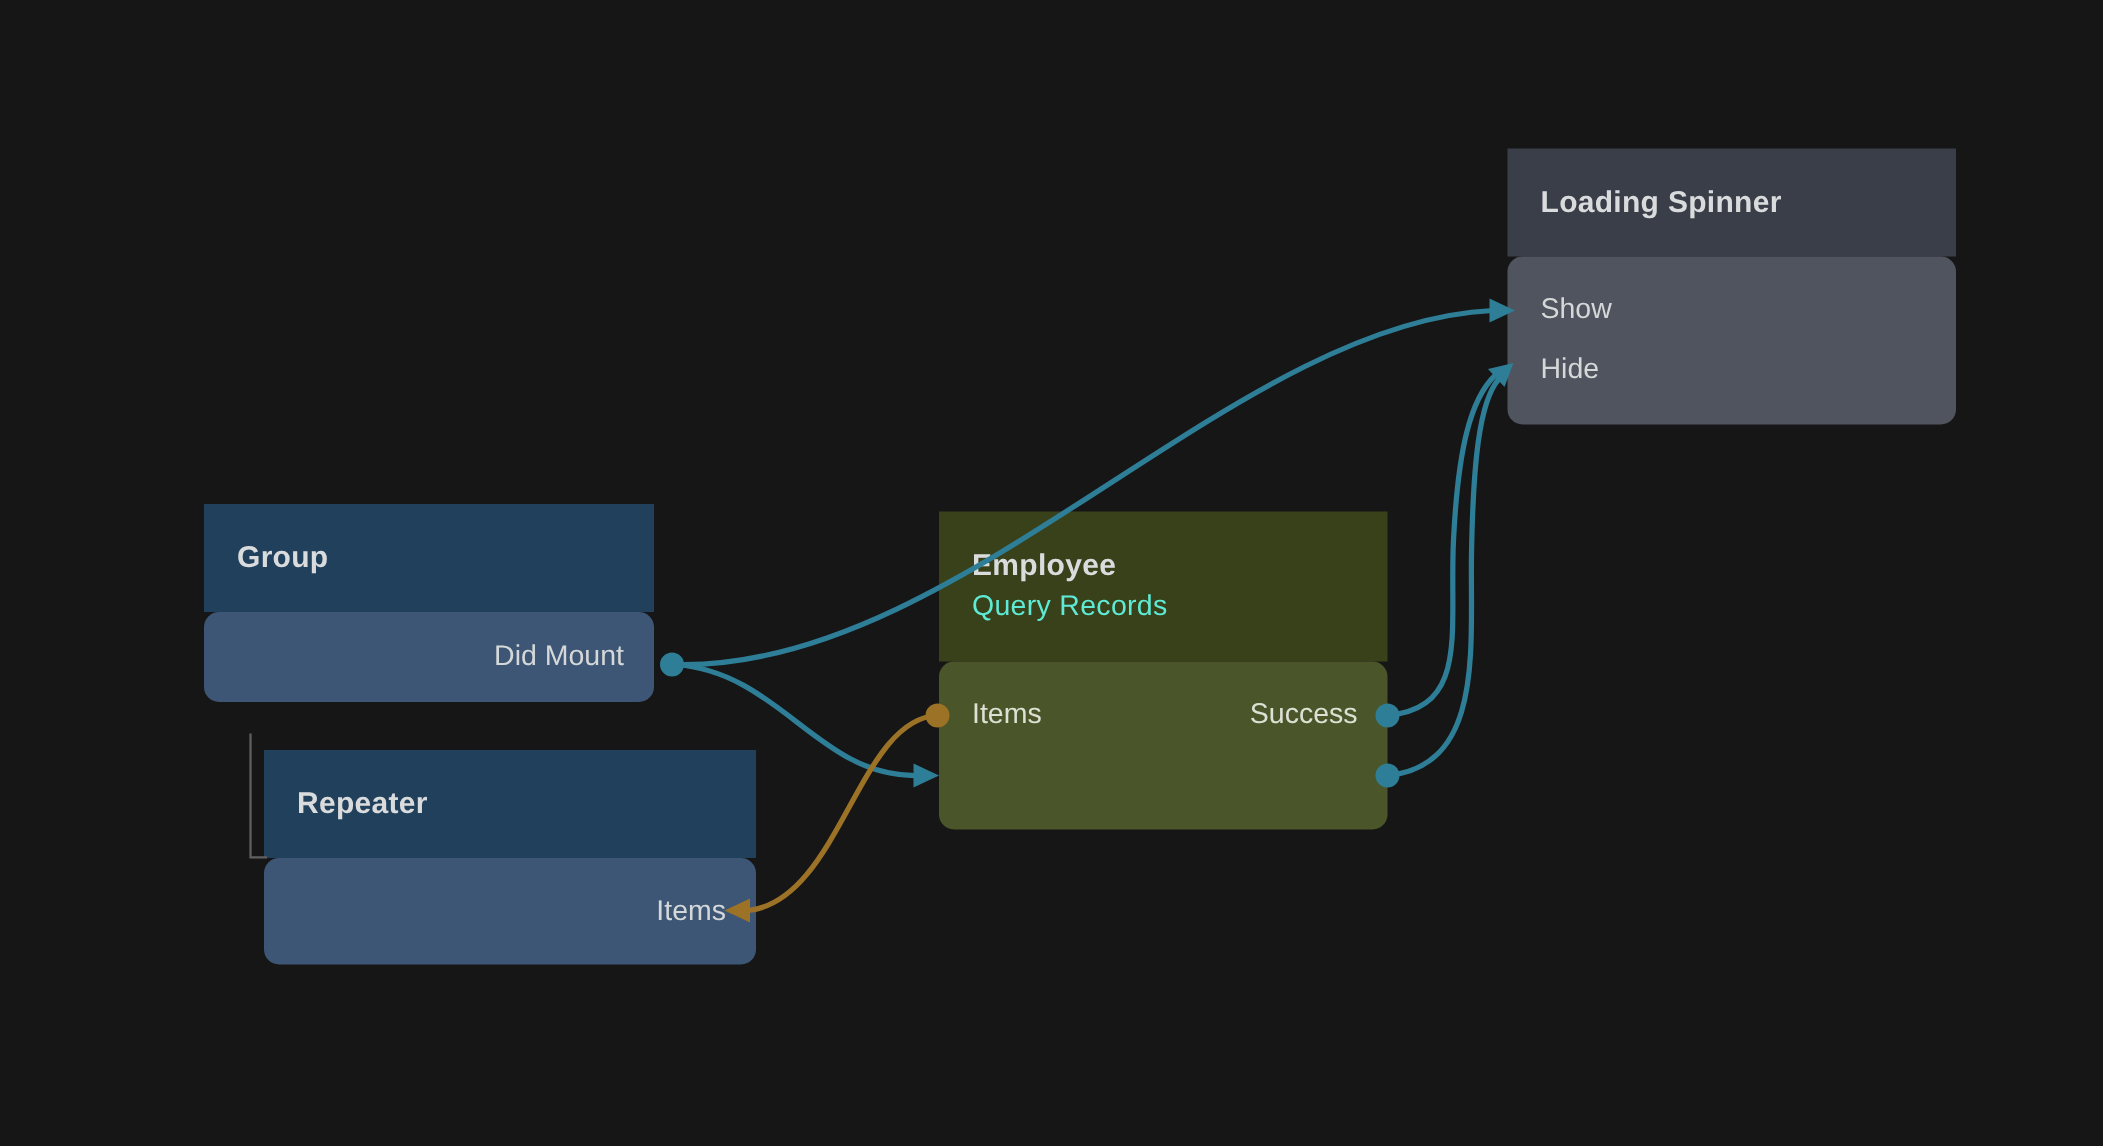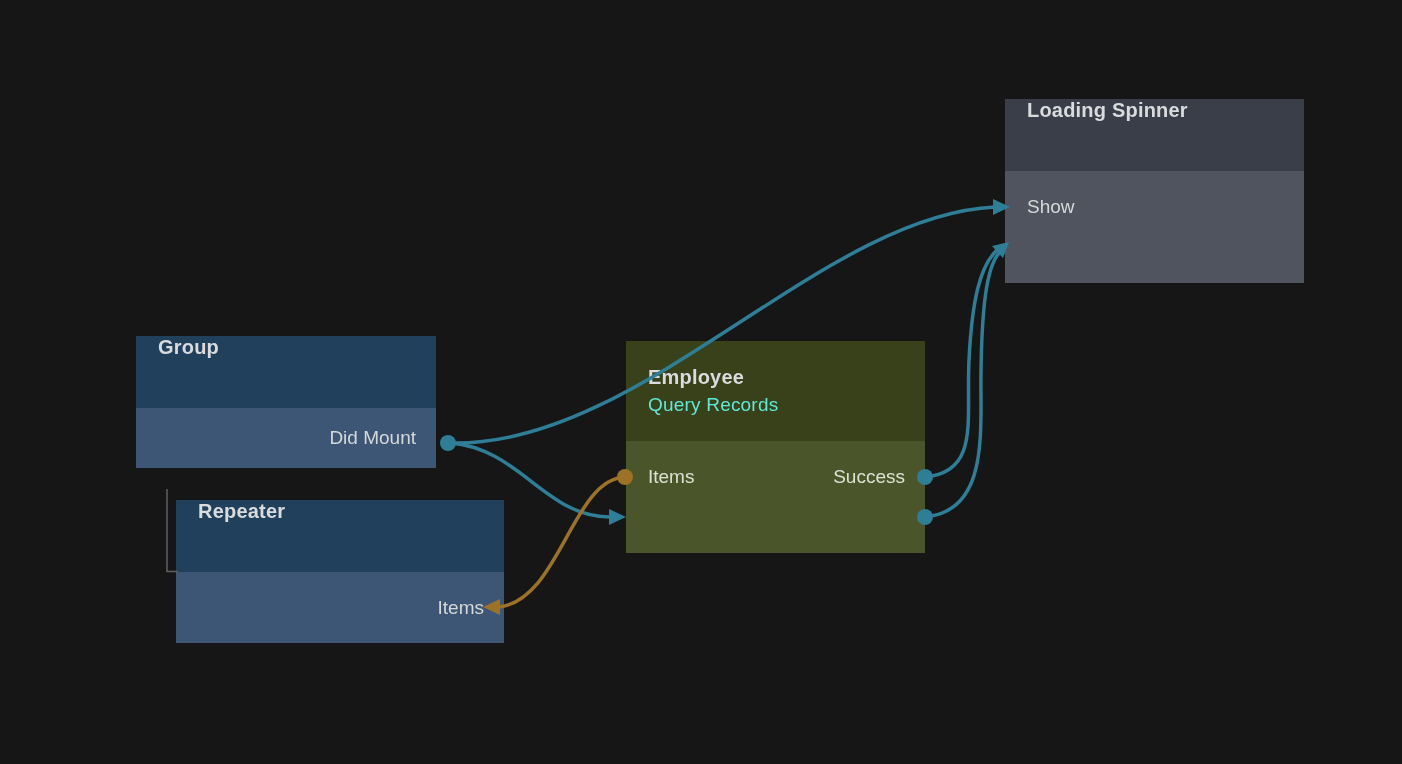--- a/index.html
+++ b/index.html
@@ -16,21 +16,21 @@
     overflow: hidden;
   }
 
   
   .node {
     position: absolute;
     box-sizing: border-box;
   }
   .node-header {
     display: flex;
-    align-items: flex-start;
+    align-items: center;
     padding: 0 20px 0 22px;
     font-size: 20px;
     font-weight: 700;
     letter-spacing: 0.2px;
     color: #d9dbdd;
     box-sizing: border-box;
   }
   .node-header.two-line {
     flex-direction: column;
     align-items: flex-start;
@@ -39,20 +39,21 @@
   }
   .node-subtitle {
     font-size: 19px;
     font-weight: 400;
     letter-spacing: 0.2px;
     color: #5eead4;
   }
   .node-body {
     box-sizing: border-box;
     padding-top: 16px;
+    border-radius: 10px;
   }
   .node-body.single {
     display: flex;
     align-items: center;
     padding-top: 0;
   }
   .row {
     height: 40px;
     display: flex;
     align-items: center;
@@ -156,20 +157,23 @@
   </div>
 
   <div class="node gray" id="node-loading-spinner">
     <div class="node-header">
       <span>Loading Spinner</span>
     </div>
     <div class="node-body">
       <div class="row">
         <span>Show</span>
       </div>
+      <div class="row">
+        <span>Hide</span>
+      </div>
     </div>
   </div>
 
   <svg class="edge-layer" viewBox="0 0 1402 764">
 
     <path class="hier" d="M 167 489 L 167 571.5 L 178 571.5" stroke="#606060"></path>
 
     <path class="edge" d="M 450 443 C 640 448, 820 215, 995 207" stroke="#2e7e97"></path>
 
     <path class="edge" d="M 450 443 C 520 448, 545 517, 610 517" stroke="#2e7e97"></path>

